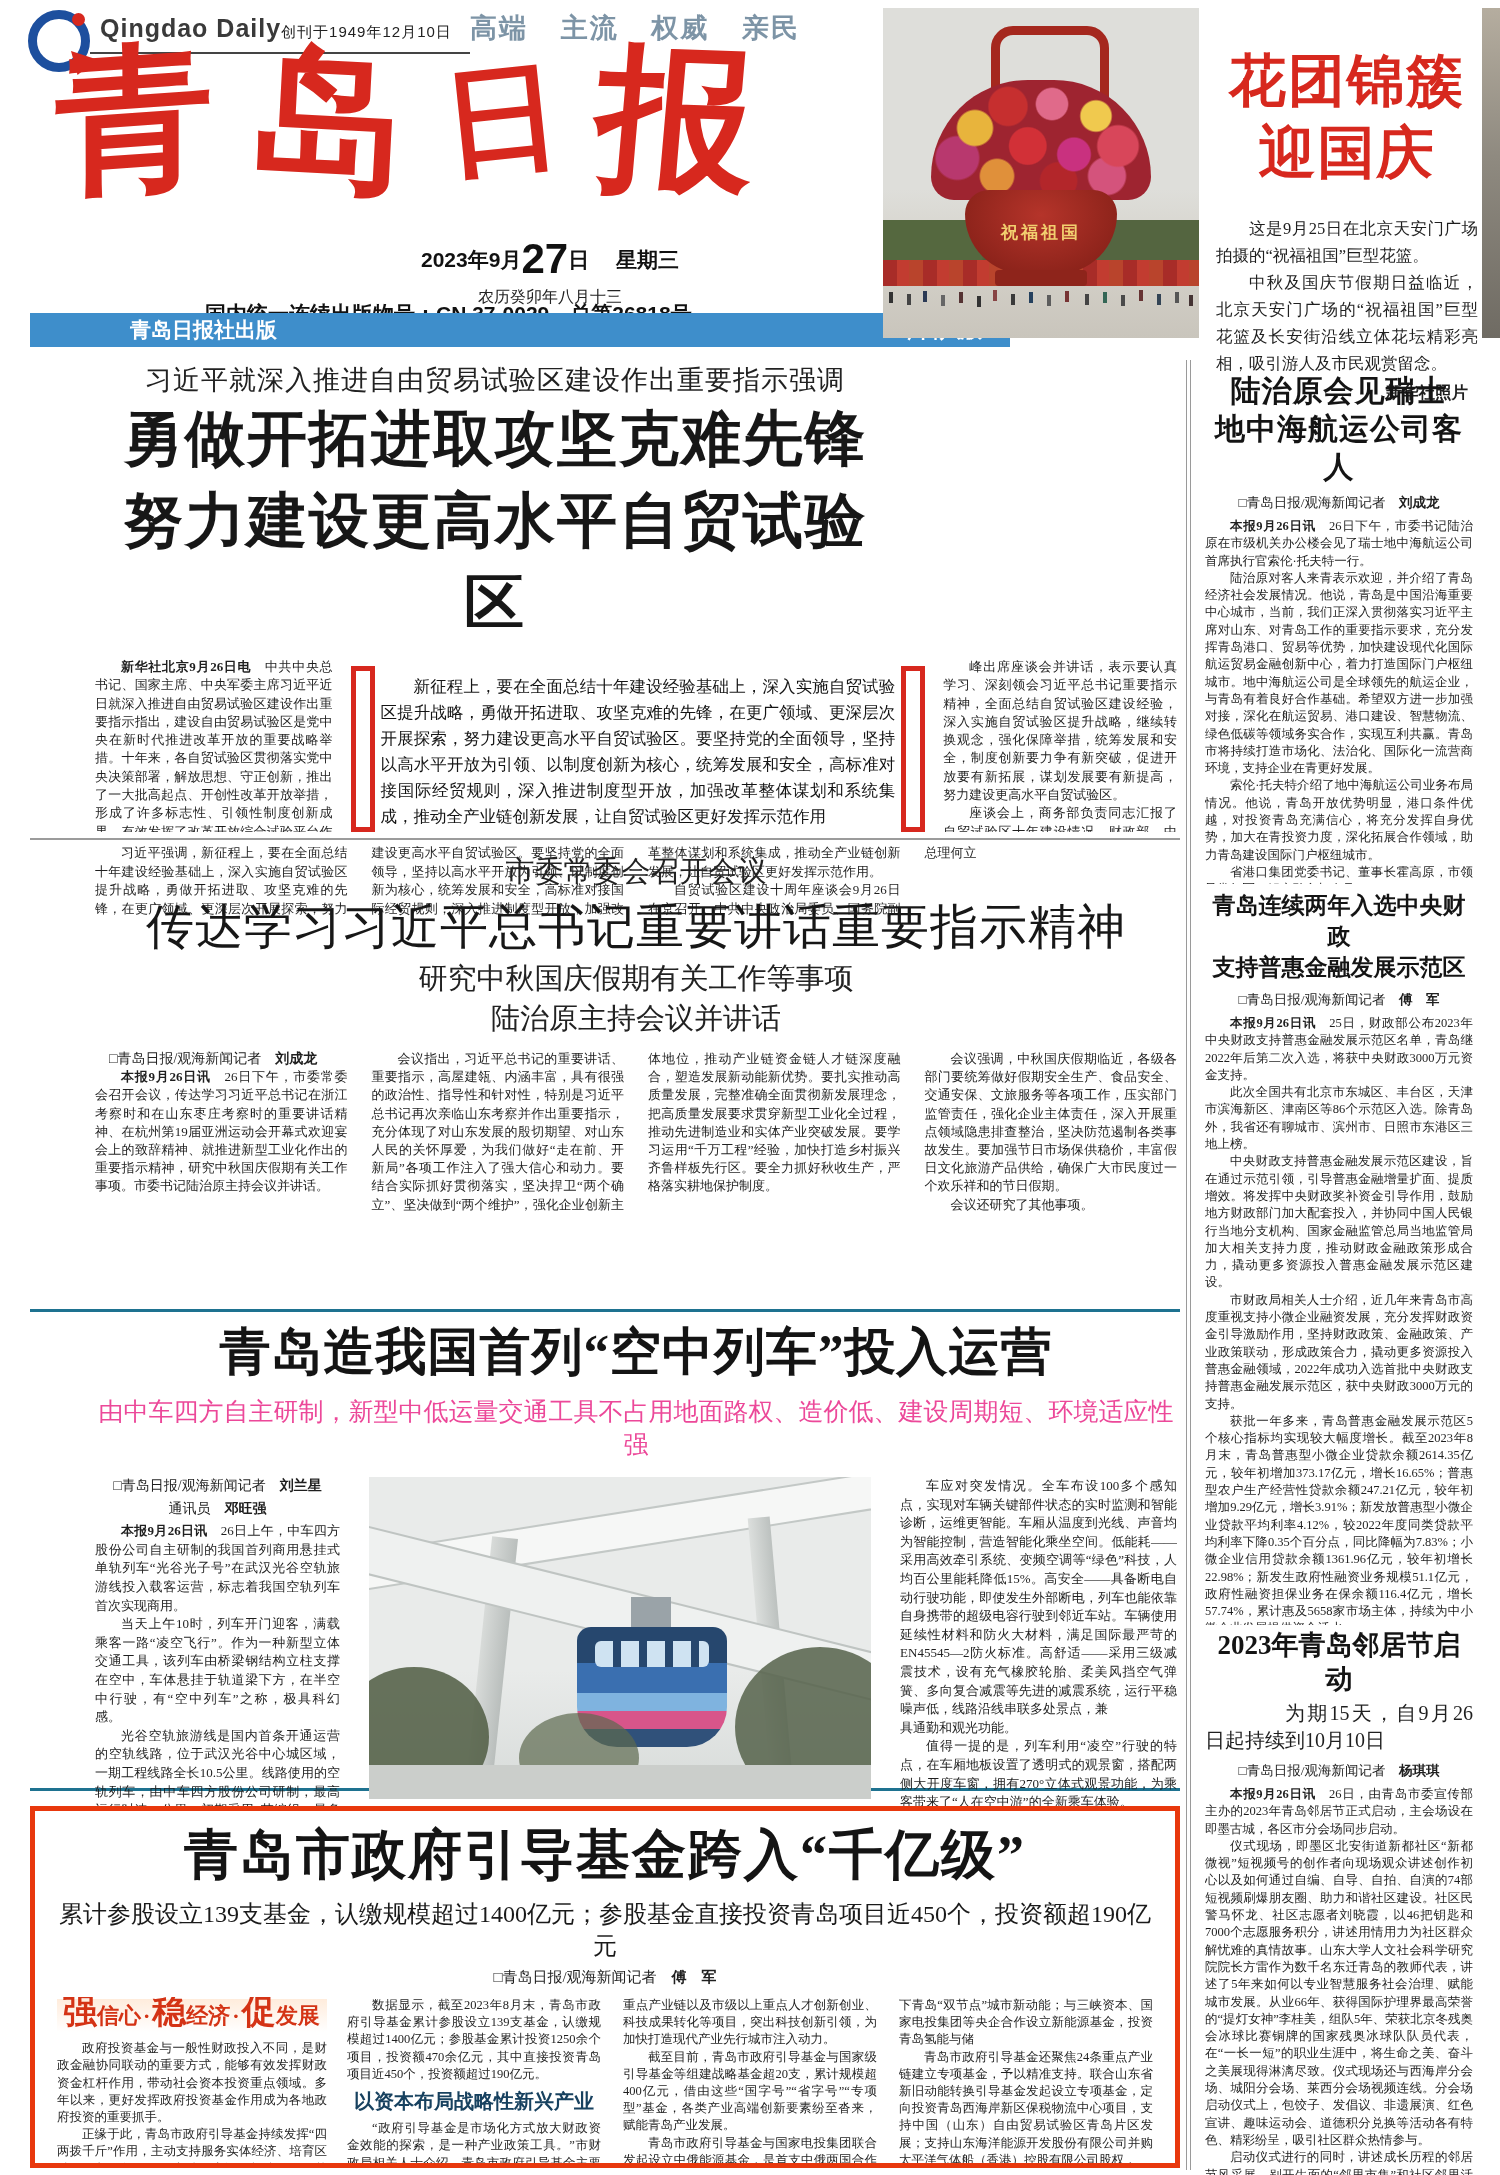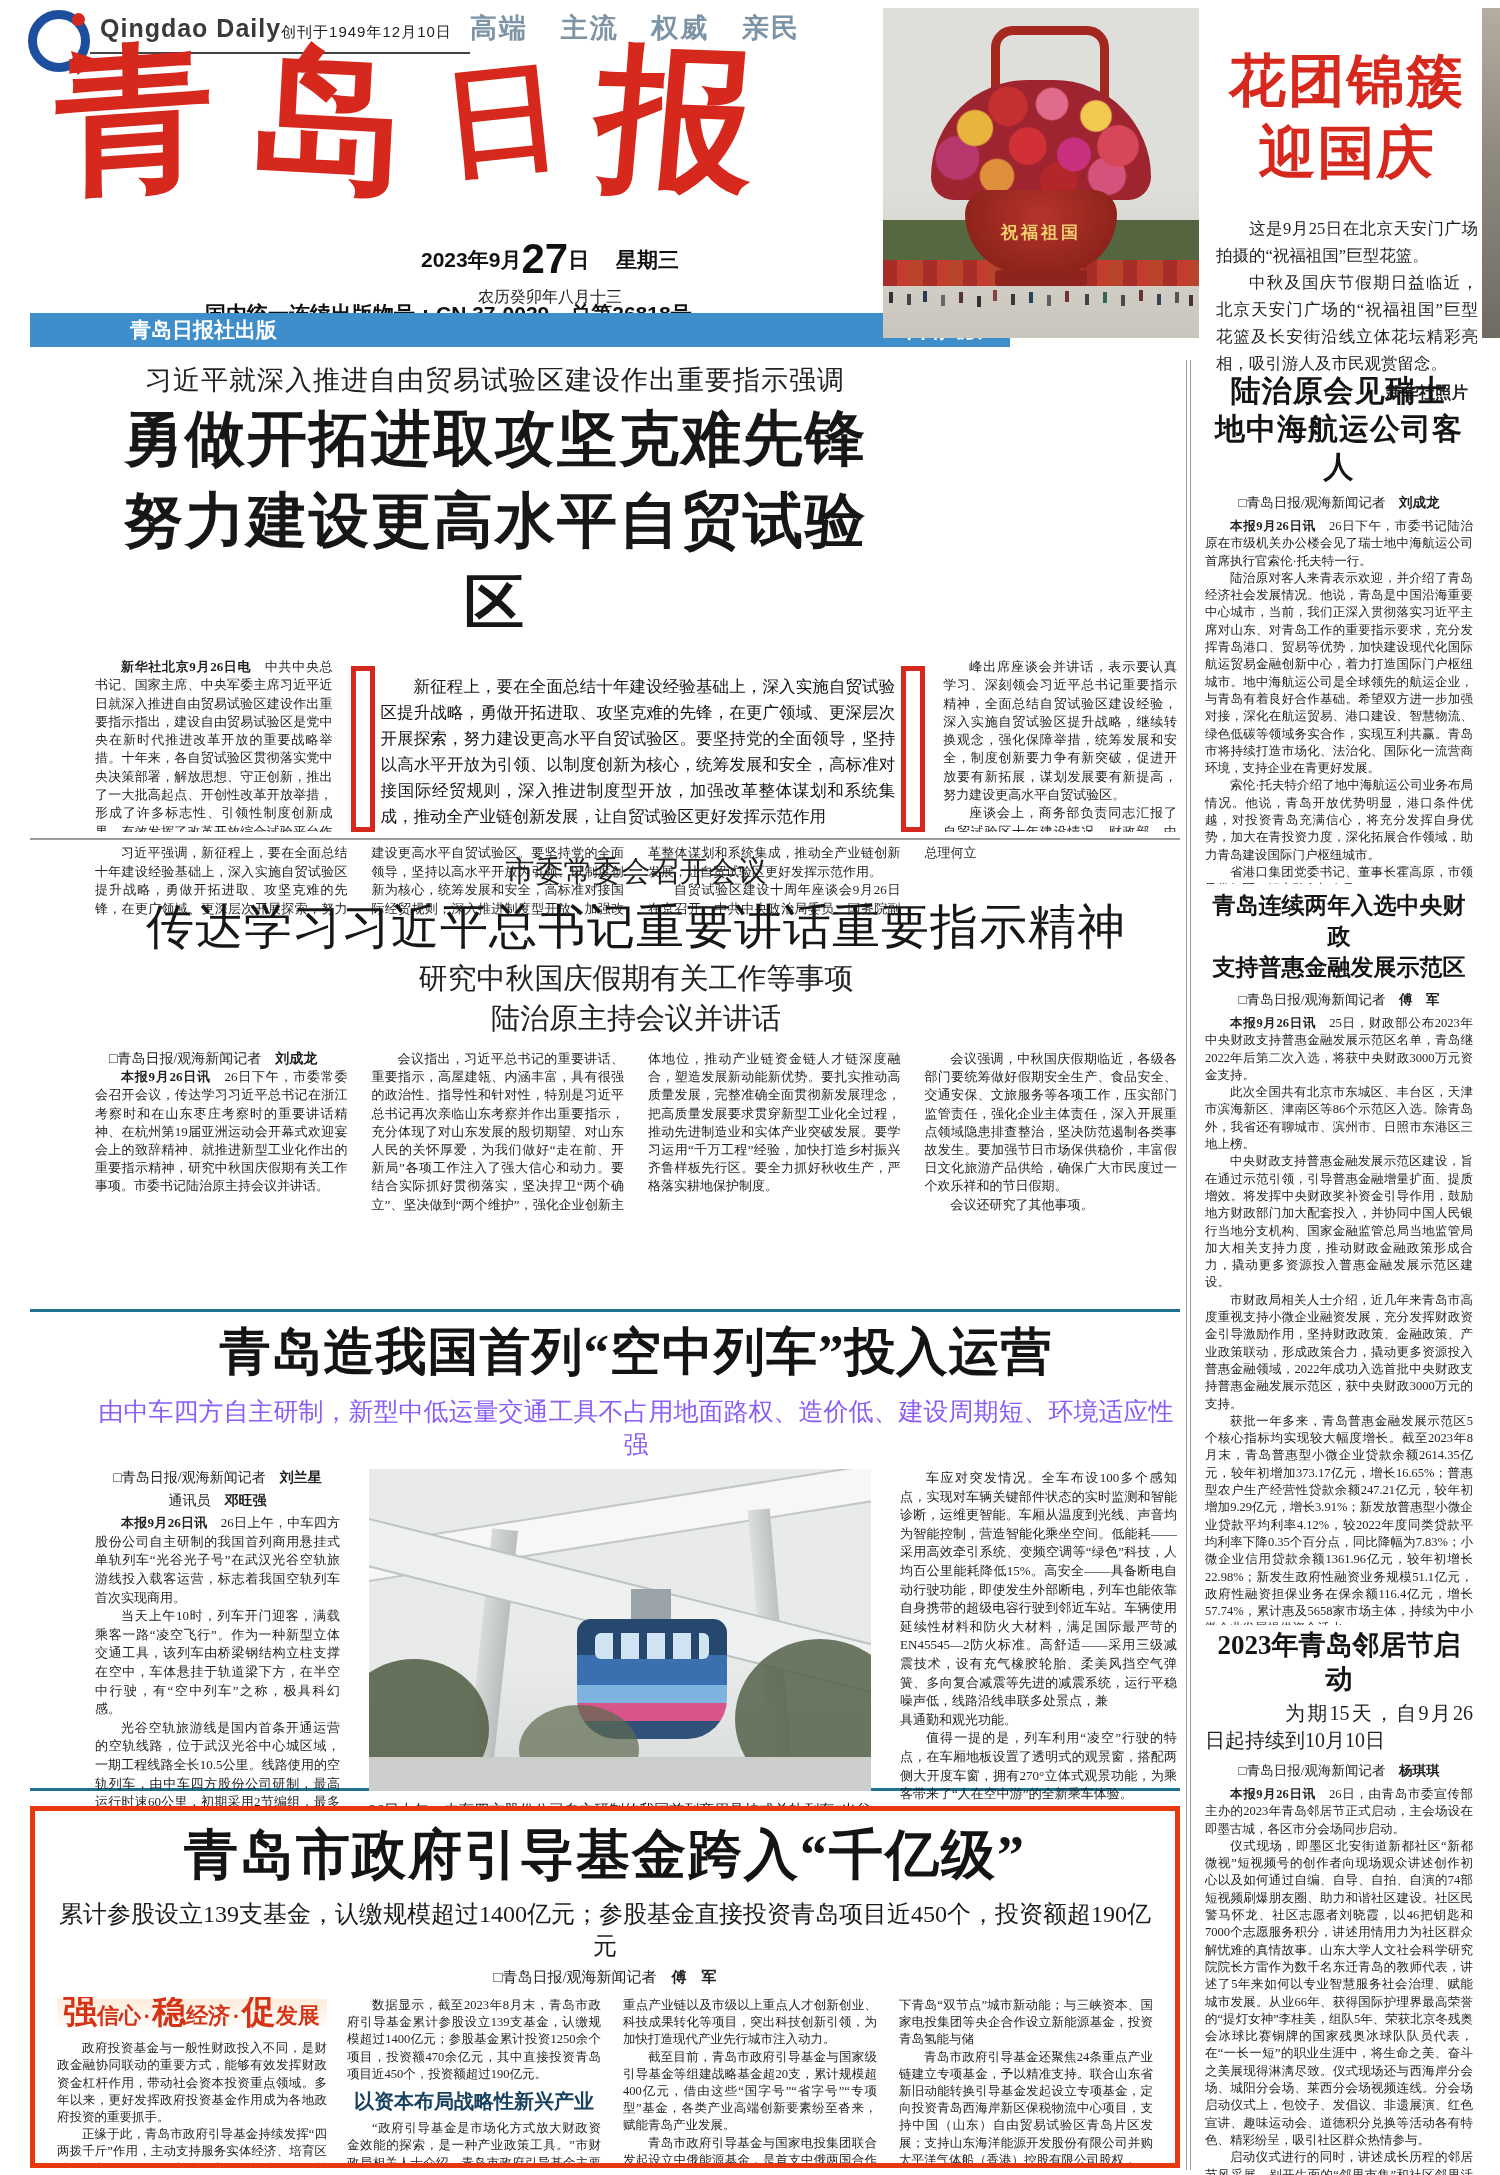--- a/index.html
+++ b/index.html
@@ -104,22 +104,22 @@
   .a2{left:95px;top:852px;width:1082px;}
   .a2 .kicker{text-align:center;font-size:29px;color:#222;}
   .a2 .hl{text-align:center;font-size:48px;font-weight:normal;letter-spacing:1px;line-height:62px;color:#171717;margin-top:4px;}
   .a2 .deck{text-align:center;font-size:29px;line-height:40px;color:#222;}
   .a2body{margin-top:12px;height:232px;overflow:hidden;columns:4;column-gap:24px;font-size:13px;line-height:18.2px;}
   .bylinflow{text-indent:1em;font-size:14px;}
 
   
   .a3{left:95px;top:1318px;width:1082px;}
   .a3 .hl{text-align:center;font-size:51px;font-weight:bold;letter-spacing:1px;color:#141414;}
-  .a3 .deck{text-align:center;font-size:25px;color:#8b5cf6;margin-top:8px;}
-  .a3row{display:flex;margin-top:8px;gap:29px;}
+  .a3 .deck{text-align:center;font-size:25px;color:#ec4899;margin-top:8px;}
+  .a3row{display:flex;margin-top:16px;gap:29px;}
   .a3left{width:262px;height:372px;overflow:hidden;font-size:13px;line-height:18.6px;}
   .a3byline{text-align:center;font-size:14px;margin-bottom:4px;text-indent:0;}
   .a3mid{width:502px;}
   .tphoto{position:relative;width:502px;height:322px;background:linear-gradient(#e9ebea 0 60%,#d7dbd9);overflow:hidden;}
   .beam1{position:absolute;left:-40px;top:30px;width:640px;height:34px;background:#f6f7f6;border:2px solid #c3c8c6;border-radius:18px;transform:rotate(-9deg);}
   .beam2{position:absolute;left:-60px;top:120px;width:680px;height:44px;background:#eff1f0;border:2px solid #bfc4c2;border-radius:22px;transform:rotate(14deg);}
   .pylon{position:absolute;left:110px;top:60px;width:26px;height:250px;background:linear-gradient(90deg,#d8dbd9,#b9bebc);transform:rotate(6deg);}
   .pylon2{position:absolute;left:390px;top:40px;width:22px;height:260px;background:linear-gradient(90deg,#dcdfdd,#bcc1bf);transform:rotate(-5deg);}
   .train{position:absolute;left:208px;top:150px;width:150px;height:120px;border-radius:14px 14px 40px 40px;
          background:linear-gradient(180deg,#26476e 0 30%,#3a6fb0 30% 55%,#7fb3df 55% 70%,#d8558a 70% 85%,#30517a 85%);}

